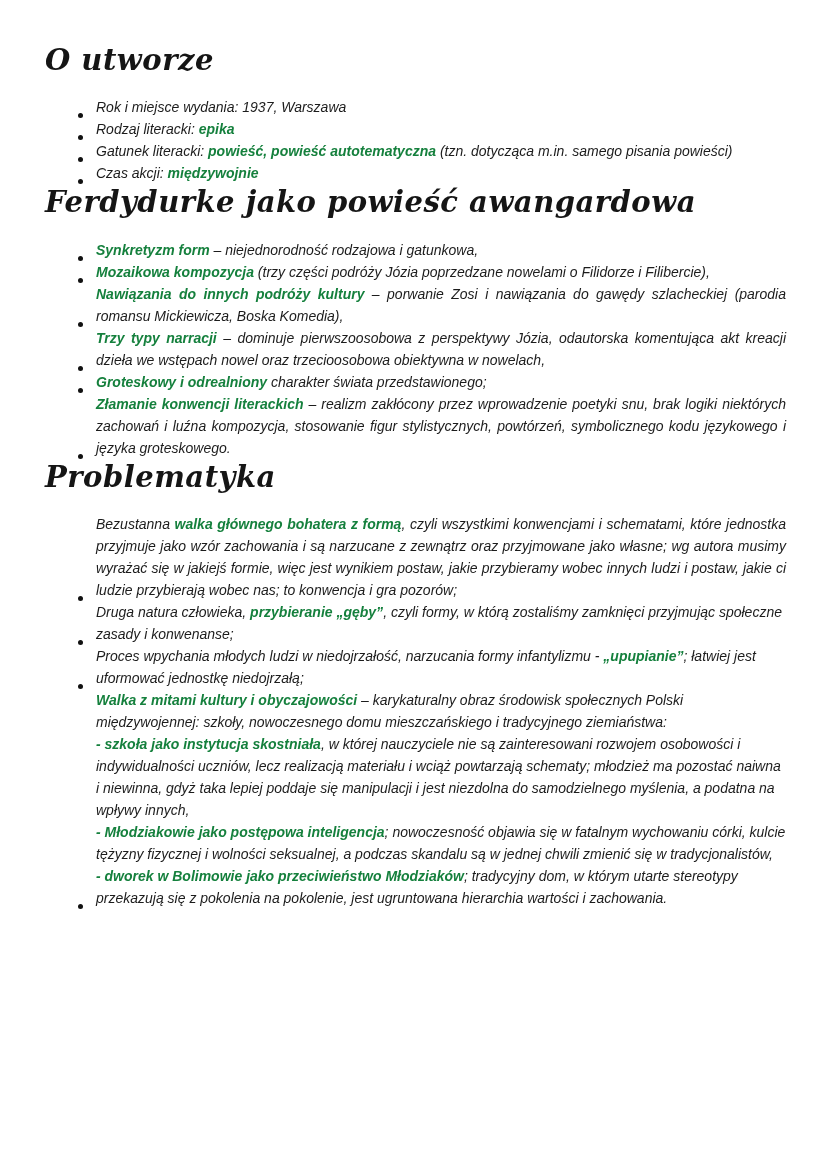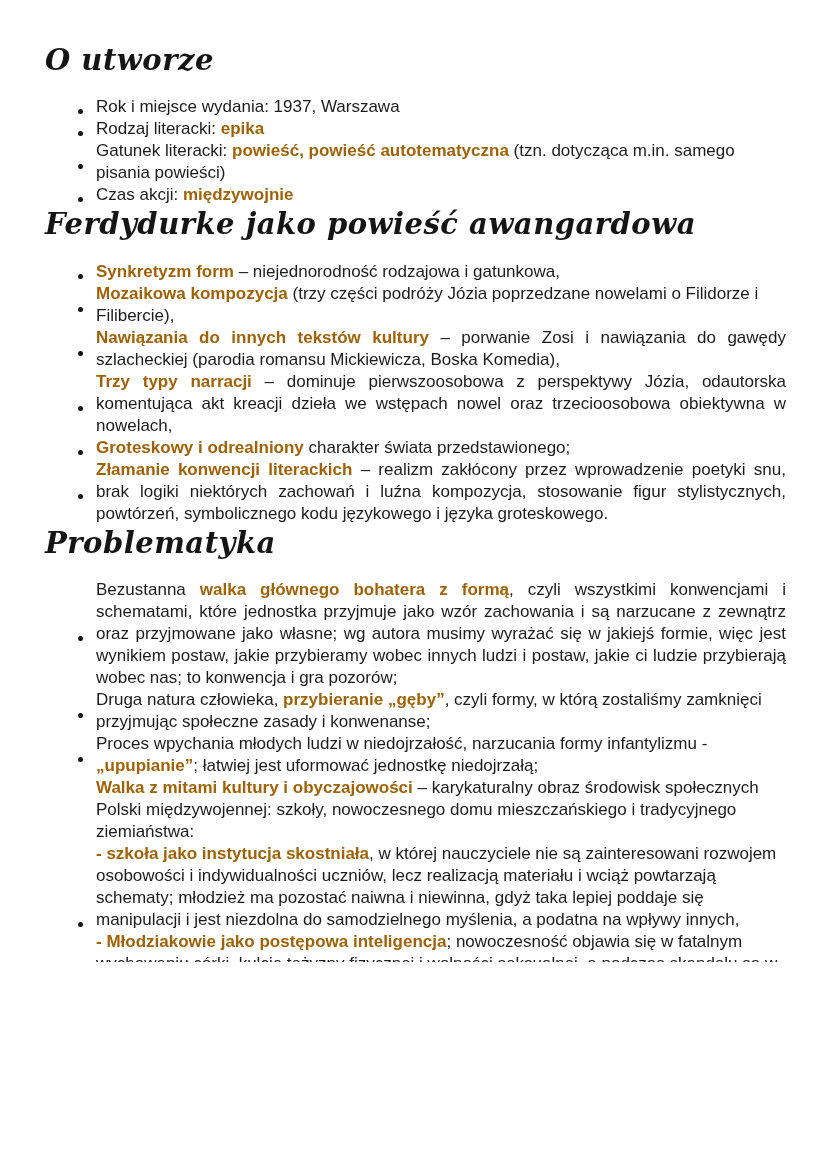--- a/index.html
+++ b/index.html
@@ -22,40 +22,41 @@
     font-style: italic;
     font-weight: 700;
     font-size: 29px;
     line-height: 1.25;
     color: #151515;
     letter-spacing: 0.5px;
   }
   .bullet-list { margin: 0 0 0 33px; }
   .list-item {
     display: flex;
-    align-items: center;
-    font-size: 17px;
+    align-items: flex-end;
+    font-size: 14px;
     line-height: 22px;
     color: #1c1c1c;
+    font-style: italic;
   }
   .bullet {
     flex: none;
     width: 5px;
     height: 5px;
     border-radius: 50%;
     background: #111111;
     margin: 9px 13px 0 0;
   }
   .item-text {
     flex: 1 1 auto;
     max-width: 690px;
     white-space: normal;
   }
   .item-text.justify { text-align: justify; }
-  .item-text strong { font-weight: 700; color: #a16207; }
+  .item-text strong { font-weight: 700; color: #15803d; }
 </style>
 </head>
 <body>
 
 <div class="page">
   <div id="content">
       <section class="doc-section">
         <h2 class="section-heading">O utworze</h2>
         <div class="bullet-list">
           <div class="list-item">
@@ -82,21 +83,21 @@
           <div class="list-item">
             <span class="bullet"></span>
             <div class="item-text"><strong>Synkretyzm form</strong> – niejednorodność rodzajowa i gatunkowa,</div>
           </div>
           <div class="list-item">
             <span class="bullet"></span>
             <div class="item-text"><strong>Mozaikowa kompozycja</strong> (trzy części podróży Józia poprzedzane nowelami o Filidorze i Filibercie),</div>
           </div>
           <div class="list-item">
             <span class="bullet"></span>
-            <div class="item-text justify"><strong>Nawiązania do innych tekstów kultury</strong> – porwanie Zosi i nawiązania do gawędy szlacheckiej (parodia romansu Mickiewicza, Boska Komedia),</div>
+            <div class="item-text justify"><strong>Nawiązania do innych podróży kultury</strong> – porwanie Zosi i nawiązania do gawędy szlacheckiej (parodia romansu Mickiewicza, Boska Komedia),</div>
           </div>
           <div class="list-item">
             <span class="bullet"></span>
             <div class="item-text justify"><strong>Trzy typy narracji</strong> – dominuje pierwszoosobowa z perspektywy Józia, odautorska komentująca akt kreacji dzieła we wstępach nowel oraz trzecioosobowa obiektywna w nowelach,</div>
           </div>
           <div class="list-item">
             <span class="bullet"></span>
             <div class="item-text"><strong>Groteskowy i odrealniony</strong> charakter świata przedstawionego;</div>
           </div>
           <div class="list-item">

